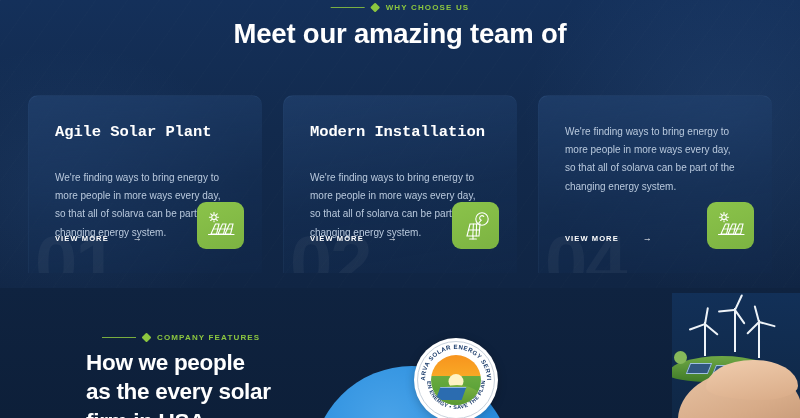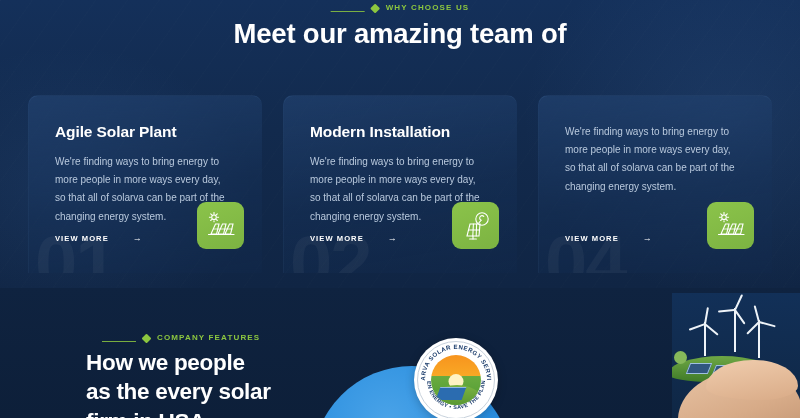--- a/index.html
+++ b/index.html
@@ -28,21 +28,21 @@
   .bg-glow-r {
     position:absolute; right:-140px; top:-60px; width:420px; height:360px;
     background:radial-gradient(ellipse at center, rgba(80,130,200,.14), rgba(80,130,200,0) 70%);
   }
   .bg-diag {
     position:absolute; left:0; top:0; width:800px; height:288px; opacity:.5;
     background:repeating-linear-gradient(125deg, rgba(255,255,255,.016) 0 1px, transparent 1px 26px);
   }
 
   
-  .eyebrow { display:flex; align-items:flex-end; gap:7px; }
+  .eyebrow { display:flex; align-items:center; gap:7px; }
   .eyebrow .rule { width:34px; height:1px; background:#8cc63f; opacity:.85; }
   .eyebrow .diamond {
     width:7px; height:7px; background:#8cc63f; transform:rotate(45deg);
     border-radius:1px;
   }
   .eyebrow .etext {
     color:#8cc63f; font-size:8px; font-weight:700; letter-spacing:1.15px;
   }
 
   .eyebrow-top {
@@ -70,21 +70,22 @@
   }
   .card-num {
     position:absolute; left:6px; bottom:-28px;
     font-size:76px; font-weight:800; line-height:1;
     color:rgba(255,255,255,.045); letter-spacing:-2px;
     pointer-events:none;
   }
   .card-inner { position:relative; padding:27px 22px 0 26px; }
   .card-title {
     color:#ffffff; font-size:15.5px; font-weight:700; letter-spacing:-.1px;
-    margin-bottom:12px;
+    margin-bottom:28px;
+    font-family:Liberation Mono, monospace;
   }
   .card-body {
     color:#b9c9dd; font-size:10px; line-height:1.82; max-width:178px;
   }
   .card-icon {
     position:absolute; right:18px; bottom:24px;
     width:47px; height:47px; border-radius:9px;
     background:linear-gradient(160deg,#8bc34a 0%, #7cb342 100%);
     display:flex; align-items:center; justify-content:center;
   }

